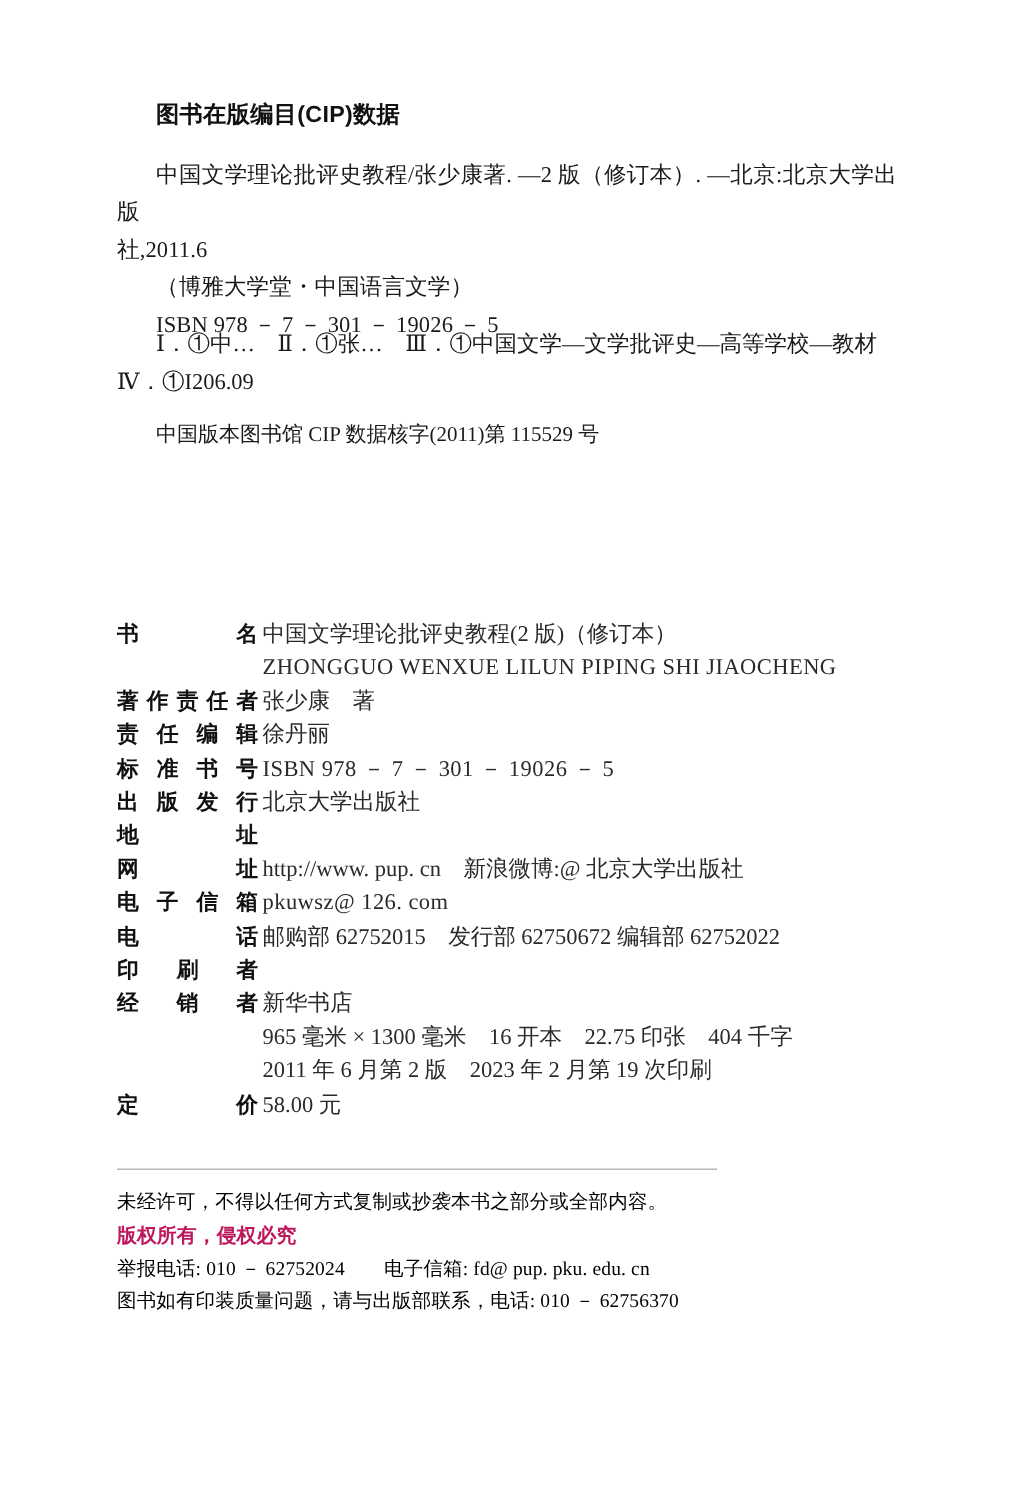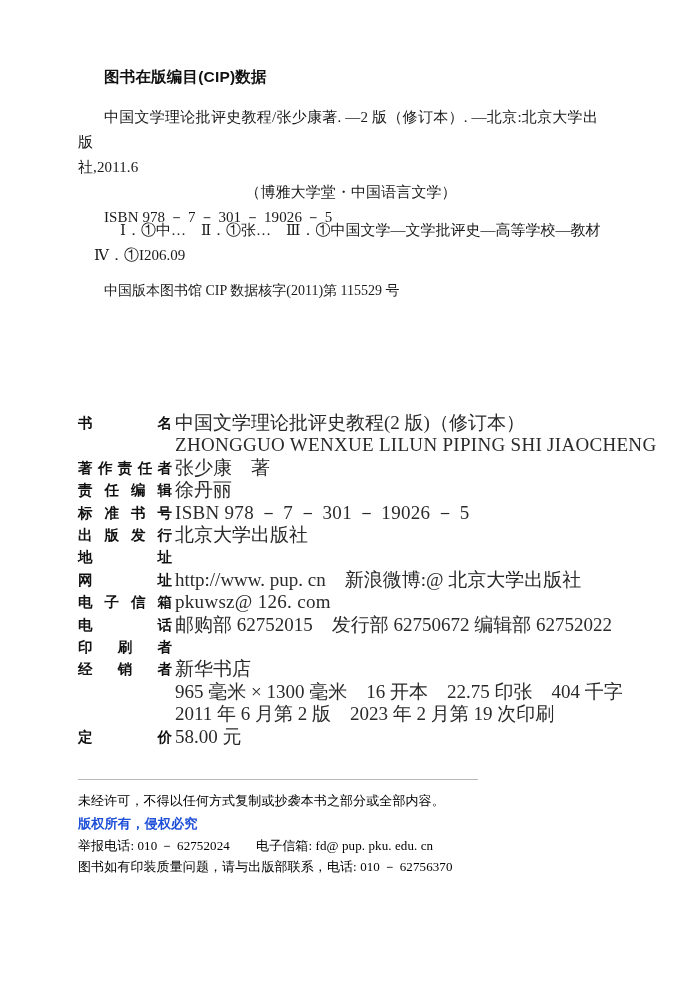--- a/index.html
+++ b/index.html
@@ -45,30 +45,29 @@
     text-align: justify;
     letter-spacing: 0.1px;
     color: #1a1a1a;
   }
   .cip-para .indent2 { padding-left: 26px; }
   .cip-line {
     font-size: 15px;
     line-height: 25px;
     letter-spacing: 0.1px;
   }
-  .cip-line.ind2 { padding-left: 26px; text-align: center; }
+  .cip-line.ind2 { padding-left: 26px; }
   .cip-line.ind3 { padding-left: 26px; }
   .classnum {
     position: absolute;
     left: 78px;
     top: 218px;
     width: 520px;
     font-size: 15px;
     line-height: 25px;
-    margin-left: 16px;
   }
   .classnum .row1 { padding-left: 26px; }
   .cip-check {
     position: absolute;
     left: 78px;
     top: 278px;
     width: 520px;
     font-size: 14px;
     line-height: 25px;
     padding-left: 26px;
@@ -93,21 +92,21 @@
     font-family: "Liberation Sans", "DejaVu Sans", sans-serif;
     font-weight: bold;
     font-size: 14.5px;
     color: #111;
     display: flex;
     justify-content: space-between;
   }
   .clabel span.ch { display: inline-block; }
   .cvalue {
     flex: 1 1 auto;
-    font-size: 19px;
+    font-size: 15px;
     color: #2a2a2a;
     padding-left: 3px;
     white-space: pre;
   }
   .cvalue.latin {
     font-family: "Liberation Serif", "DejaVu Serif", serif;
     letter-spacing: 0.3px;
   }
 
   
@@ -127,21 +126,21 @@
   }
   .f-line {
     font-size: 13px;
     line-height: 21.5px;
     color: #000000;
     letter-spacing: 0.1px;
   }
   .f-line.bold {
     font-family: "Liberation Sans", "DejaVu Sans", sans-serif;
     font-weight: bold;
-    color: #1d4ed8;
+    color: #be185d;
     font-size: 13.2px;
     line-height: 23px;
   }
 </style>
 </head>
 <body>
 
 <div class="page">
 
   <div class="cip-block">

